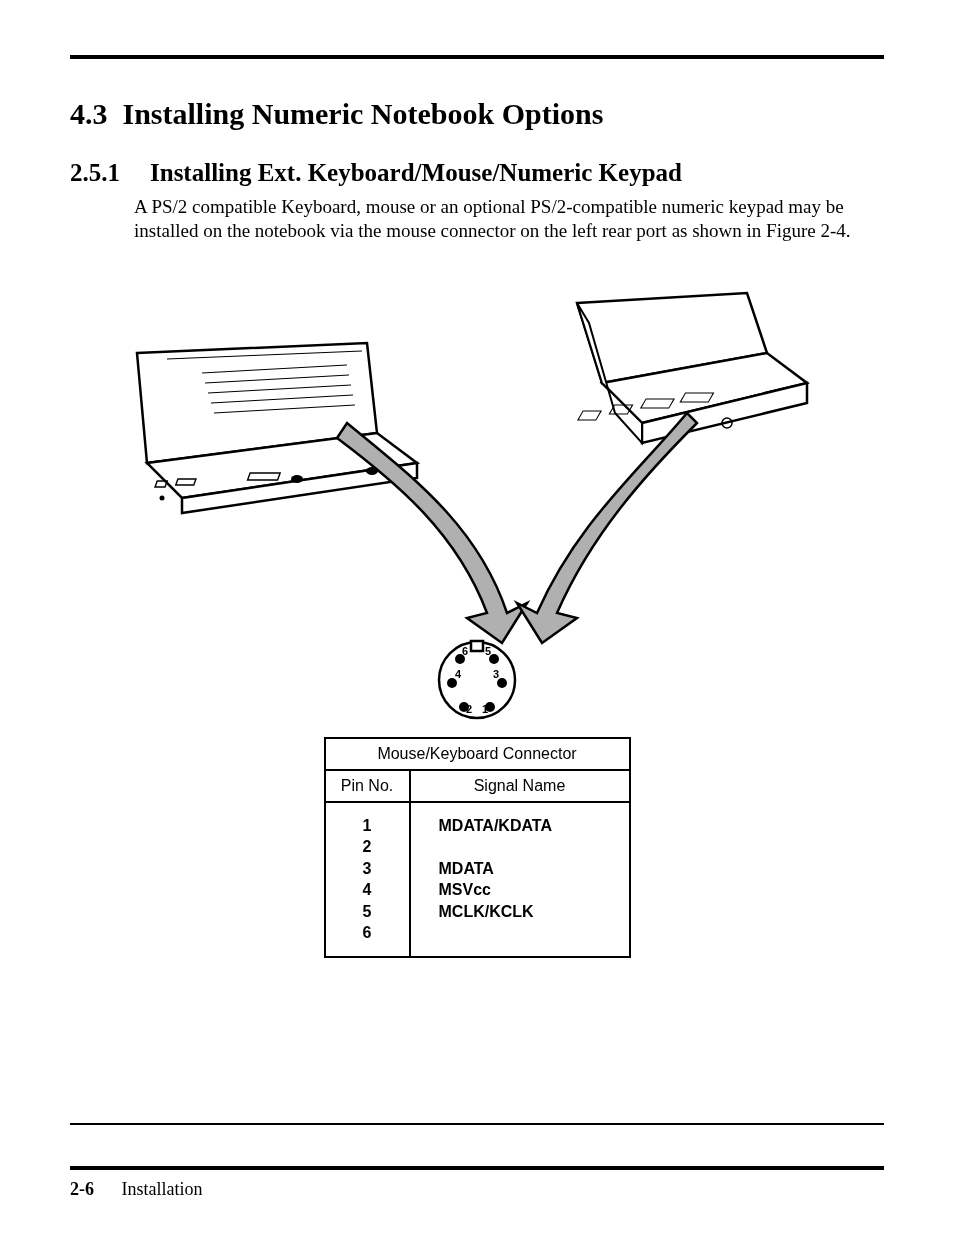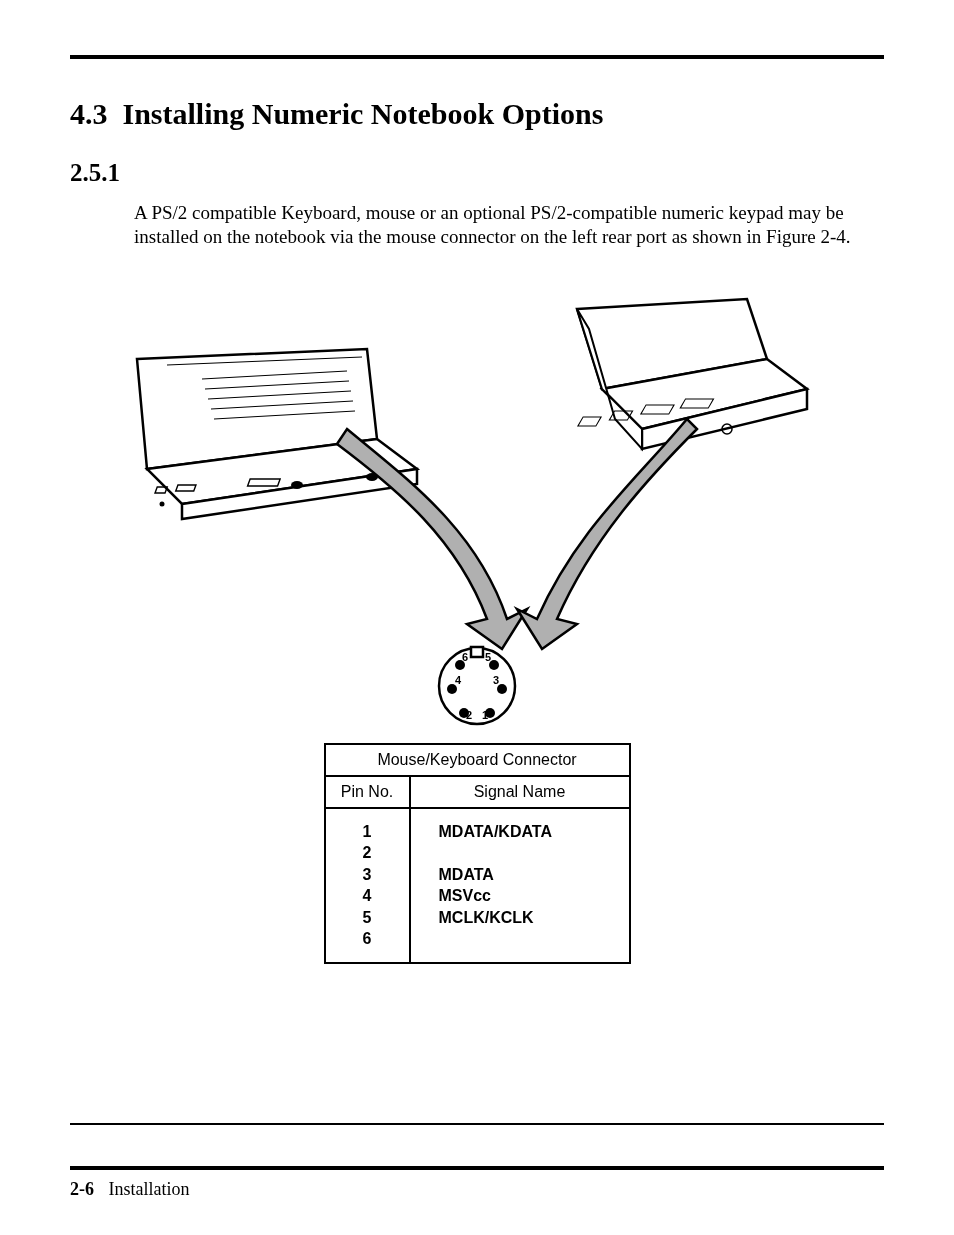--- a/index.html
+++ b/index.html
@@ -19,21 +19,21 @@
   h1.section-heading {
     font-family: "Times New Roman", Times, serif;
     font-weight: bold;
     font-size: 30px;
     margin-bottom: 28px;
   }
   h2.subsection-heading {
     font-family: "Times New Roman", Times, serif;
     font-weight: bold;
     font-size: 25px;
-    margin-bottom: 14px;
+    margin-bottom: 8px;
     display: flex;
     gap: 30px;
   }
   .paragraph {
     font-family: "Times New Roman", Times, serif;
     font-size: 19px;
     line-height: 1.25;
     margin-left: 64px;
     margin-right: 10px;
     text-align: left;
@@ -97,34 +97,35 @@
     left: 70px; right: 70px;
     bottom: 65px;
   }
   .footer {
     position: absolute;
     left: 70px;
     bottom: 35px;
     font-family: "Times New Roman", Times, serif;
     font-size: 18px;
   }
-  .footer .pageno { font-weight: bold; margin-right: 10px; }
+  .footer .pageno { font-weight: bold; margin-right: 23px; }
 </style>
 </head>
 <body>
 
 <div class="top-rule"></div>
 
 <h1 class="section-heading">
   <span>4.3</span>
   &nbsp;<span>Installing Numeric Notebook Options</span>
 </h1>
 
 <h2 class="subsection-heading">
   <span>2.5.1</span>
+  <span>Installing Ext. Keyboard/Mouse/Numeric Keypad</span>
 </h2>
 
 <p class="paragraph">A PS/2 compatible Keyboard, mouse or an optional PS/2-compatible numeric keypad may be installed on the notebook via the mouse connector on the  left rear port as shown in Figure 2-4.</p>
 
 <div class="figure-area">
 
   <div class="illustration-row">
 
     <svg class="laptop-svg" width="320" height="220" viewBox="0 0 320 220" style="left:0; top:30px;">
       <polygon points="20,50 250,40 260,130 30,160" fill="#fff" stroke="#000" stroke-width="2.5"></polygon>

